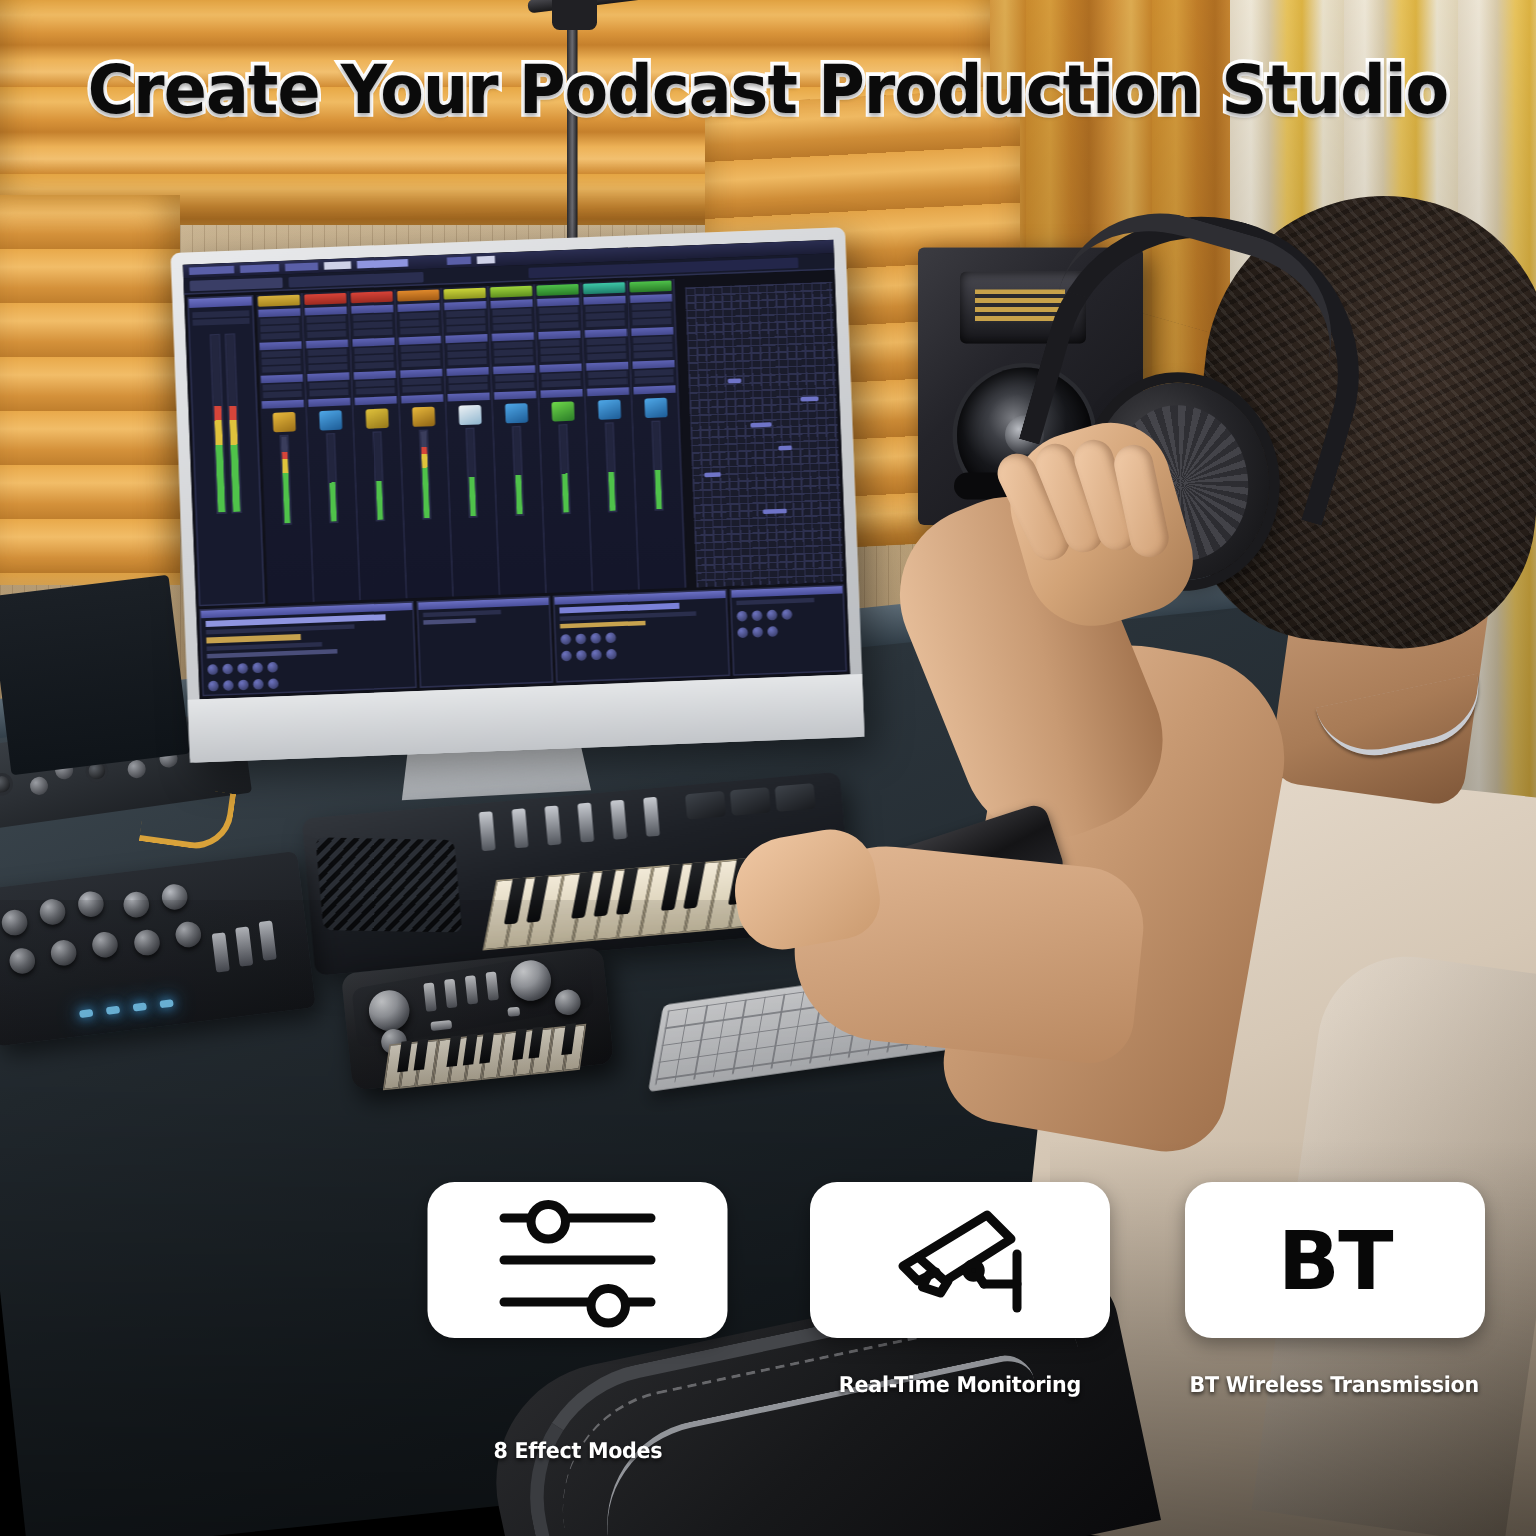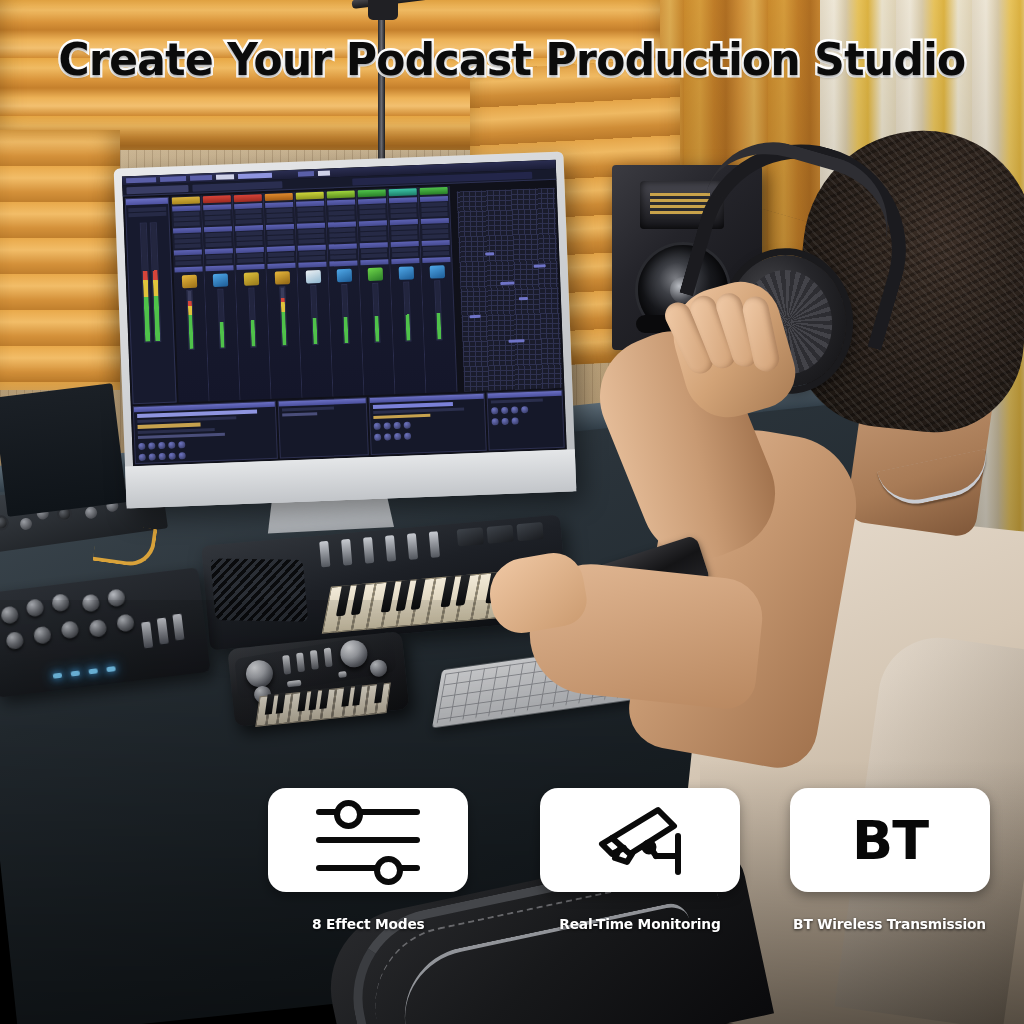--- a/index.html
+++ b/index.html
@@ -961,21 +961,21 @@
     <div class="chair-rim"></div>
     <div class="chair-chrome"></div>
     <div class="chair-stitch"></div>
   </div>
 
   <div class="title">Create Your Podcast Production Studio</div>
 
   <div class="features">
 
 
-    <div class="feature" style="left:268px;">
+    <div class="feature" style="left:285px;gap:44px;">
       <div class="fcard">
         <div class="sliders">
           <div class="sl-line" style="top:6px;"></div>
           <div class="sl-knob" style="left:18px; top:-3px;"></div>
           <div class="sl-line" style="top:34px;"></div>
           <div class="sl-line" style="top:62px;"></div>
           <div class="sl-knob" style="left:58px; top:53px;"></div>
         </div>
       </div>
       <div class="flabel">8 Effect Modes</div>

